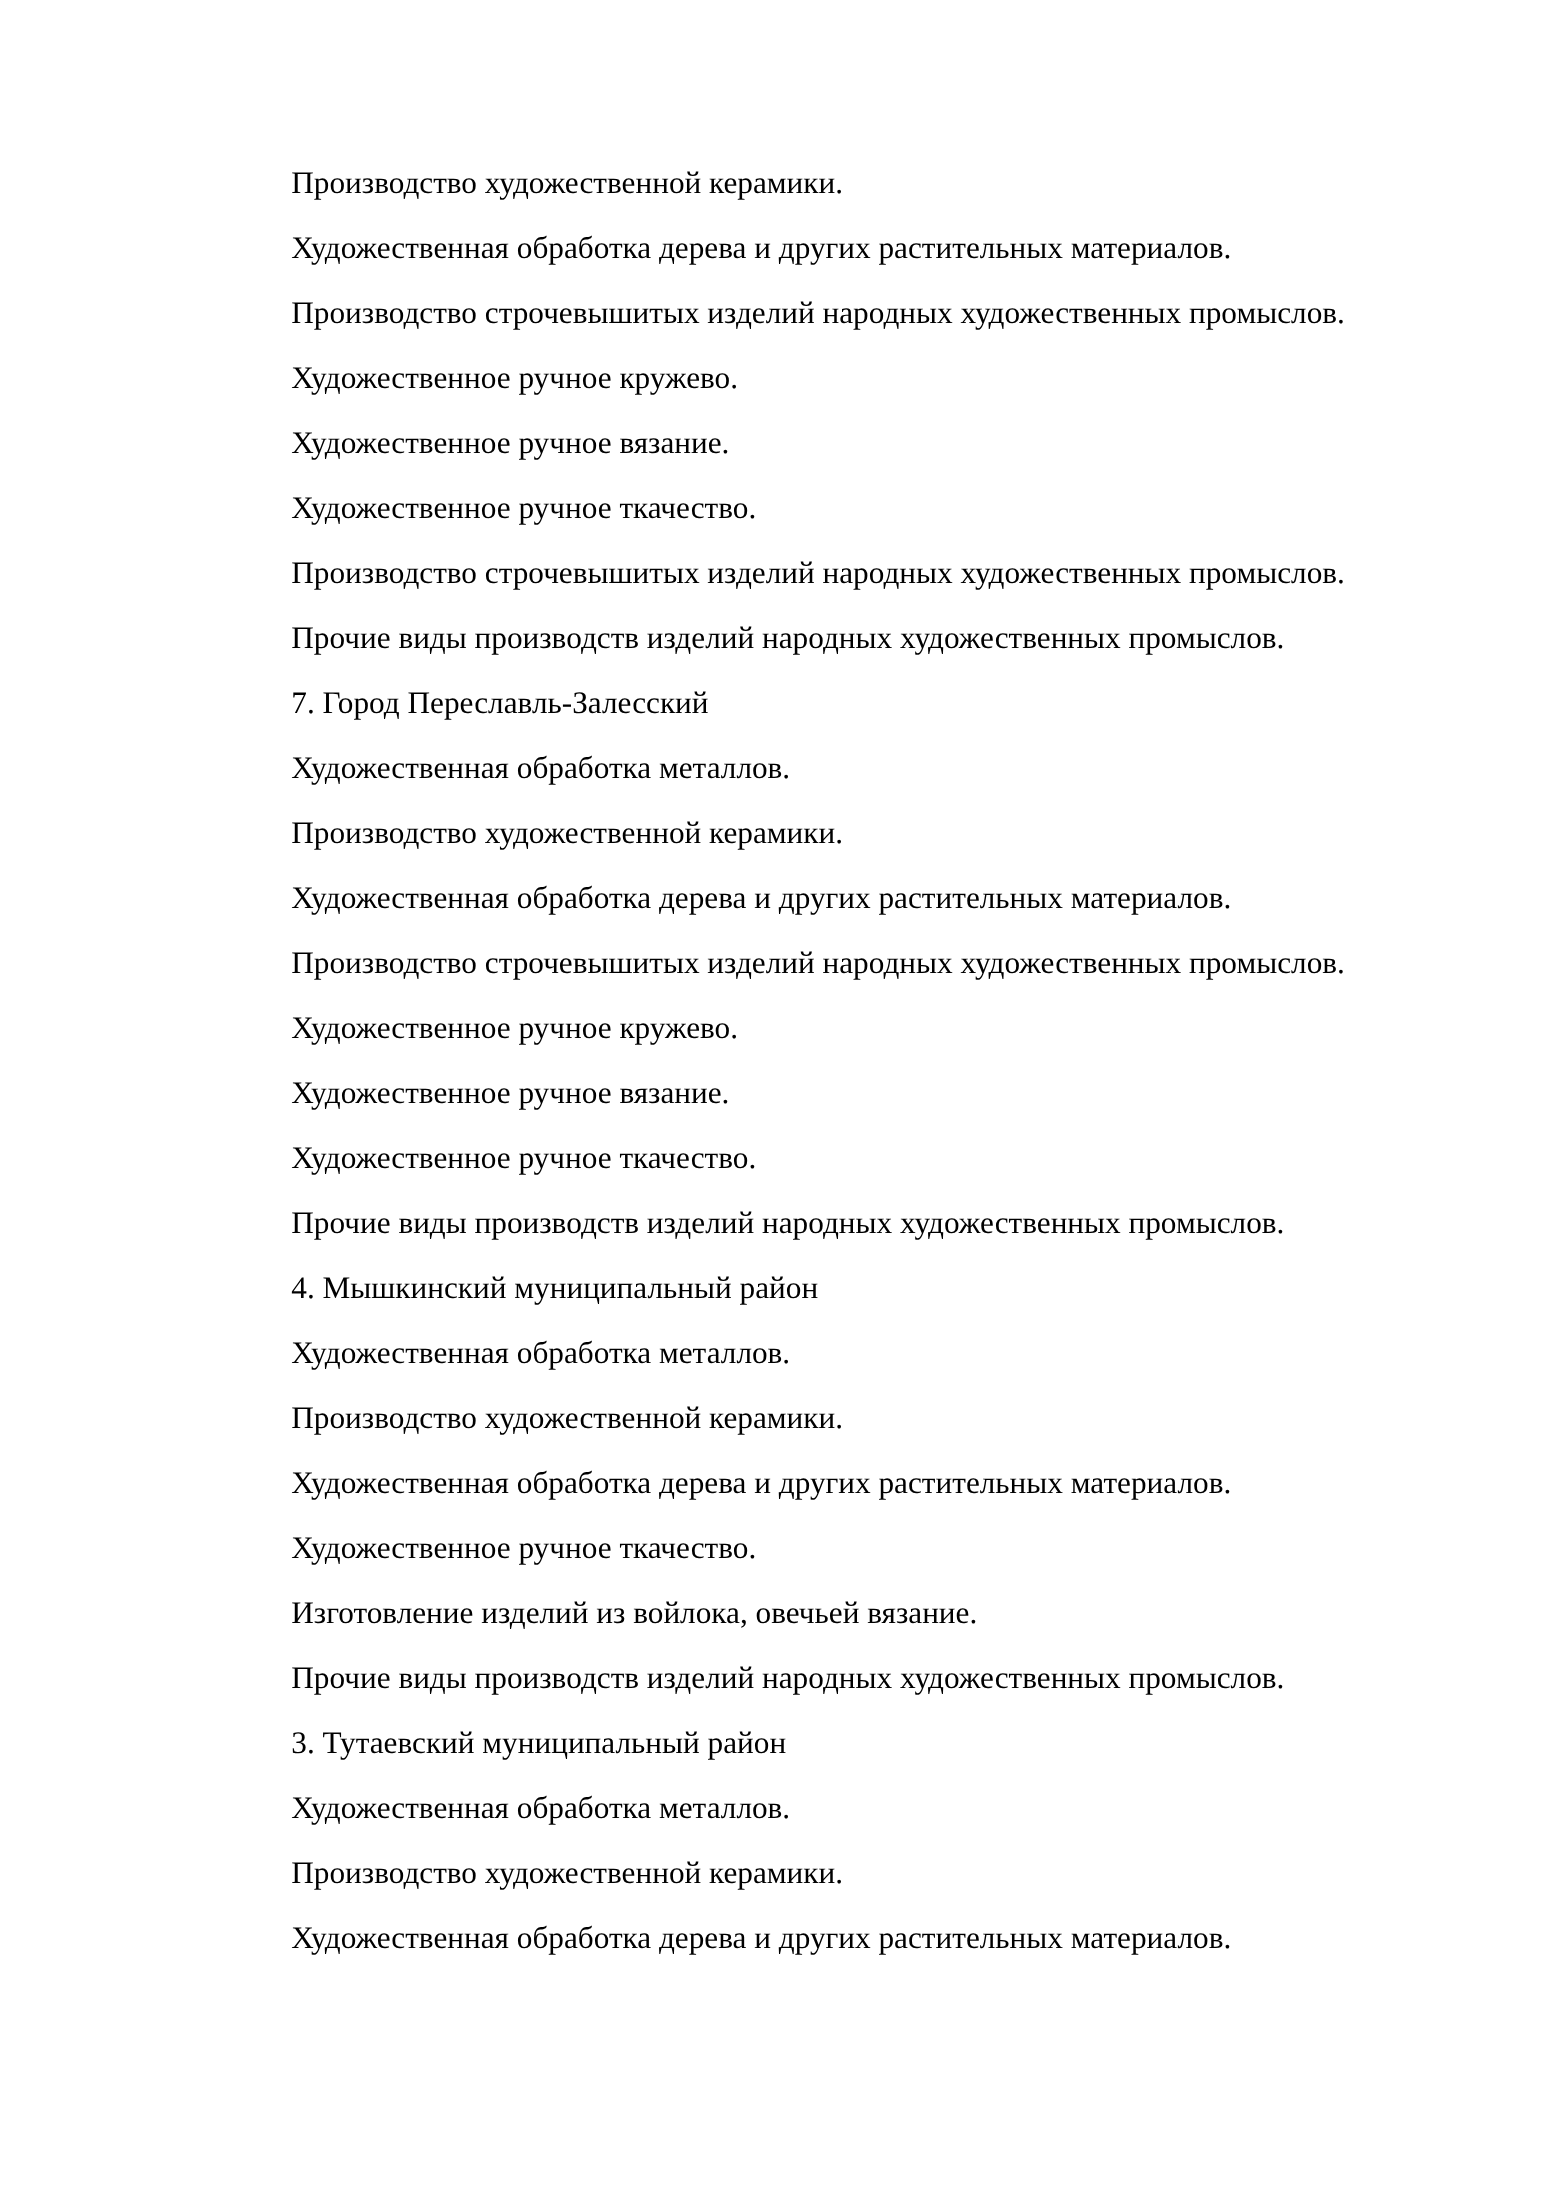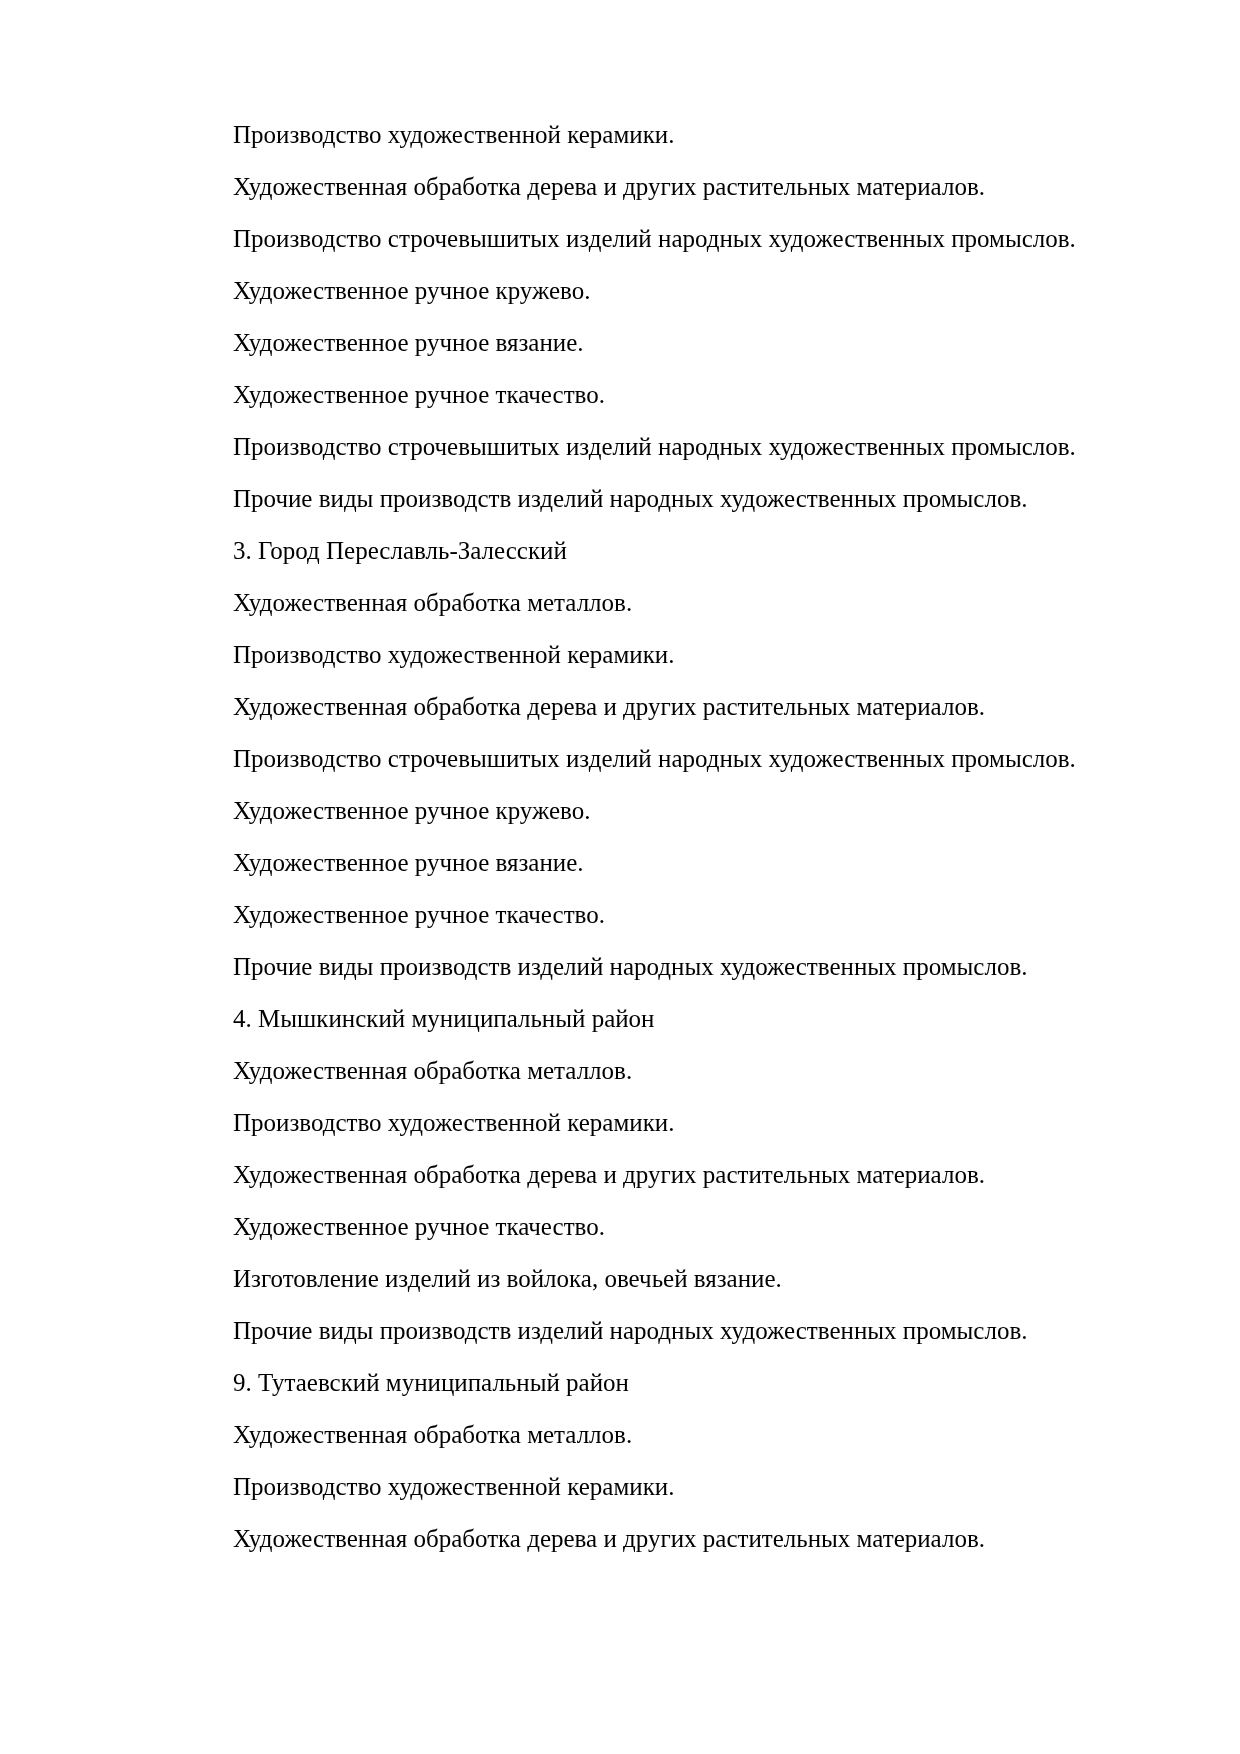--- a/index.html
+++ b/index.html
@@ -18,54 +18,54 @@
     position: absolute;
     top: 116px;
     left: 233px;
     width: 890px;
   }
   .content p {
     font-family: "Liberation Serif", "DejaVu Serif", serif;
     font-size: 25px;
     line-height: 29px;
     color: #000000;
-    margin: 4px 0 23px 0;
+    margin: 16px 0 23px 0;
     white-space: nowrap;
   }
   .content p.heading {
     margin-top: 8px;
   }
 </style>
 </head>
 <body>
 
 <div class="page">
   <div class="content">
     <p>Производство художественной керамики.</p>
     <p>Художественная обработка дерева и других растительных материалов.</p>
     <p>Производство строчевышитых изделий народных художественных промыслов.</p>
     <p>Художественное ручное кружево.</p>
     <p>Художественное ручное вязание.</p>
     <p>Художественное ручное ткачество.</p>
     <p>Производство строчевышитых изделий народных художественных промыслов.</p>
     <p>Прочие виды производств изделий народных художественных промыслов.</p>
-    <p class="heading">3. Город Переславль-Залесский</p>
+    <p class="heading">7. Город Переславль-Залесский</p>
     <p>Художественная обработка металлов.</p>
     <p>Производство художественной керамики.</p>
     <p>Художественная обработка дерева и других растительных материалов.</p>
     <p>Производство строчевышитых изделий народных художественных промыслов.</p>
     <p>Художественное ручное кружево.</p>
     <p>Художественное ручное вязание.</p>
     <p>Художественное ручное ткачество.</p>
     <p>Прочие виды производств изделий народных художественных промыслов.</p>
     <p class="heading">4. Мышкинский муниципальный район</p>
     <p>Художественная обработка металлов.</p>
     <p>Производство художественной керамики.</p>
     <p>Художественная обработка дерева и других растительных материалов.</p>
     <p>Художественное ручное ткачество.</p>
     <p>Изготовление изделий из войлока, овечьей вязание.</p>
     <p>Прочие виды производств изделий народных художественных промыслов.</p>
-    <p class="heading">9. Тутаевский муниципальный район</p>
+    <p class="heading">3. Тутаевский муниципальный район</p>
     <p>Художественная обработка металлов.</p>
     <p>Производство художественной керамики.</p>
     <p>Художественная обработка дерева и других растительных материалов.</p>
   </div>
 </div>
 
 </body></html>

